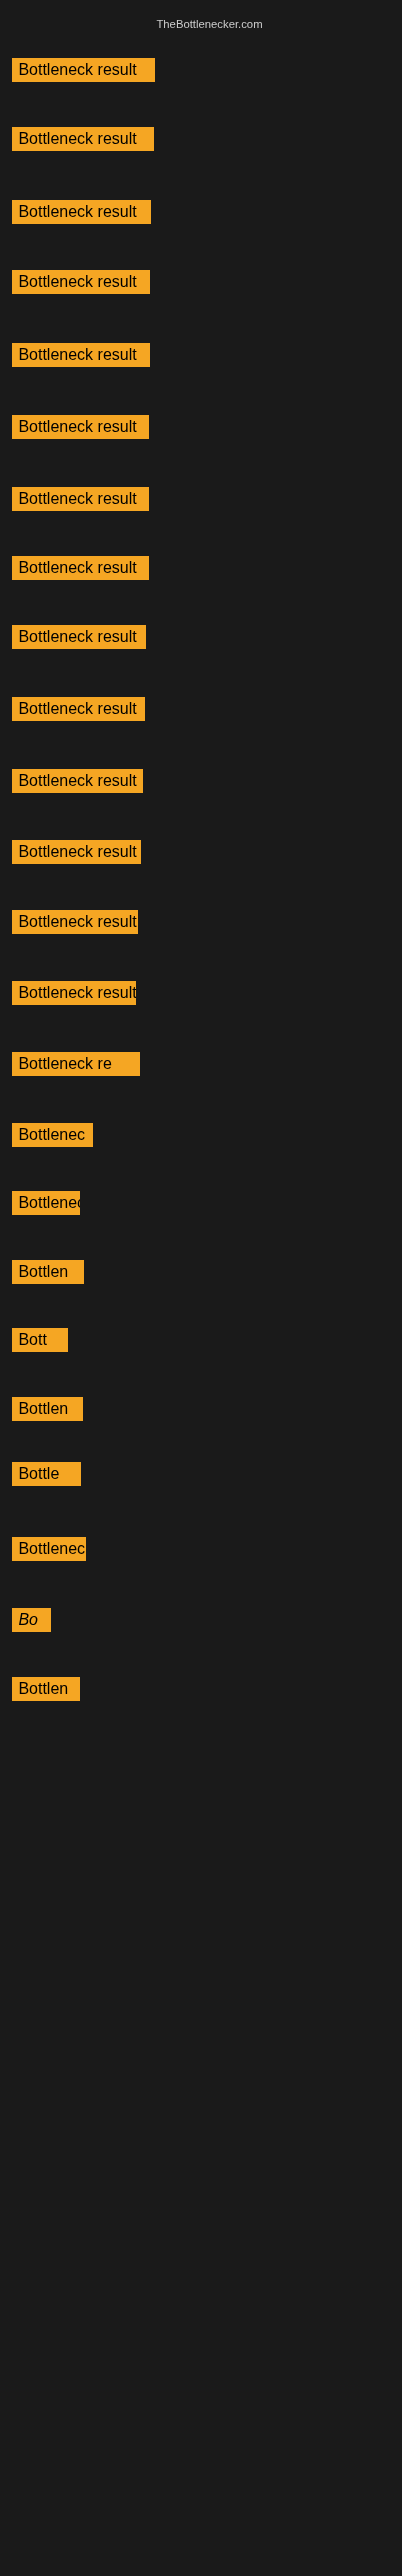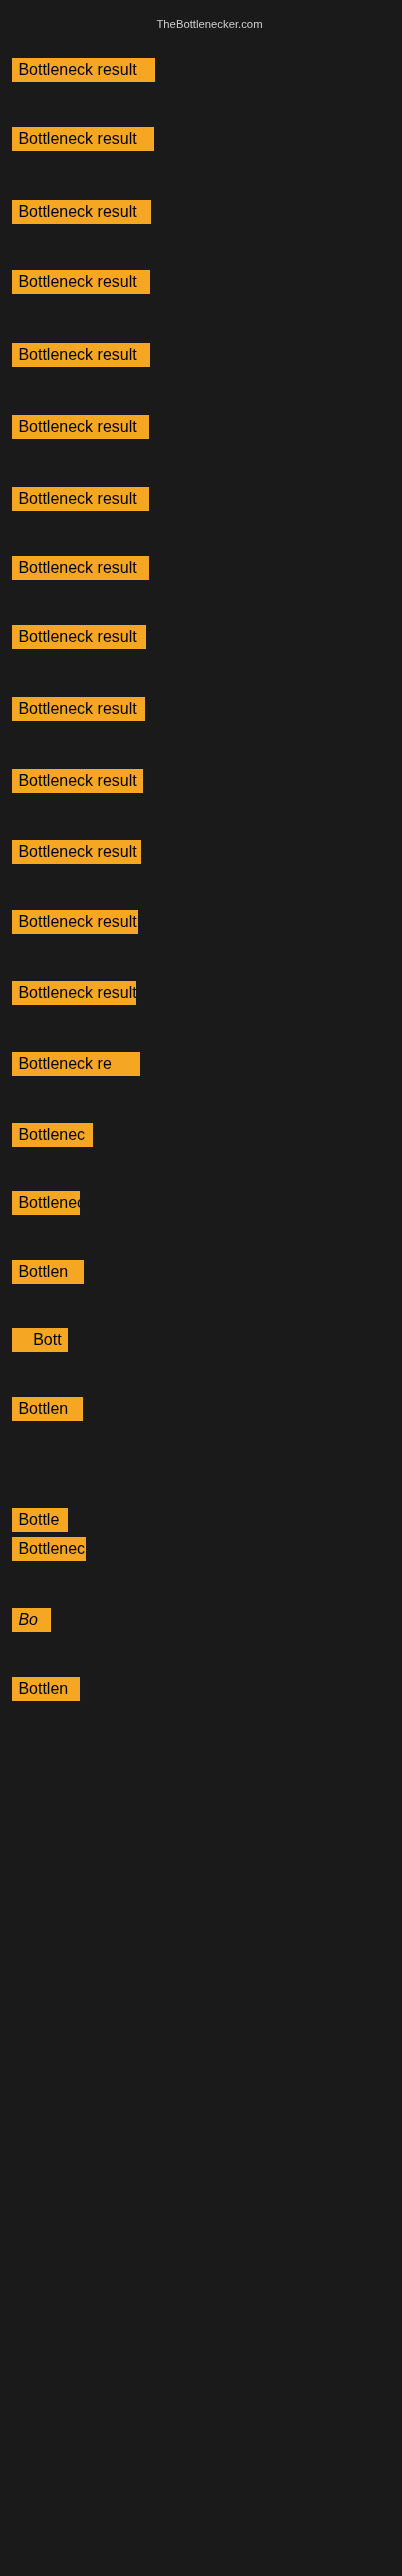--- a/index.html
+++ b/index.html
@@ -52,19 +52,19 @@
 <div class="bottleneck-item" style="top: 613px; width: 134px;">Bottleneck result</div>
 <div class="bottleneck-item" style="top: 685px; width: 133px;">Bottleneck result</div>
 <div class="bottleneck-item" style="top: 757px; width: 131px;">Bottleneck result</div>
 <div class="bottleneck-item" style="top: 828px; width: 129px;">Bottleneck result</div>
 <div class="bottleneck-item" style="top: 898px; width: 126px;">Bottleneck result</div>
 <div class="bottleneck-item" style="top: 969px; width: 124px;">Bottleneck result</div>
 <div class="bottleneck-item" style="top: 1040px; width: 128px;">Bottleneck re</div>
 <div class="bottleneck-item" style="top: 1111px; width: 81px;">Bottlenec</div>
 <div class="bottleneck-item" style="top: 1179px; width: 68px;">Bottleneck r</div>
 <div class="bottleneck-item" style="top: 1248px; width: 72px;">Bottlen</div>
-<div class="bottleneck-item" style="top: 1316px; width: 56px; text-align: right;">Bott</div>
+<div class="bottleneck-item" style="top: 1316px; width: 56px;">Bott</div>
 <div class="bottleneck-item" style="top: 1385px; width: 71px;">Bottlen</div>
-<div class="bottleneck-item" style="top: 1496px; width: 56px;">Bottle</div>
+<div class="bottleneck-item" style="top: 1450px; width: 69px;">Bottle</div>
 <div class="bottleneck-item" style="top: 1525px; width: 74px;">Bottlenec</div>
 <div class="bottleneck-item" style="top: 1596px; width: 39px; font-style: italic;">Bo</div>
 <div class="bottleneck-item" style="top: 1665px; width: 68px;">Bottlen</div>
 
 
 </body></html>

